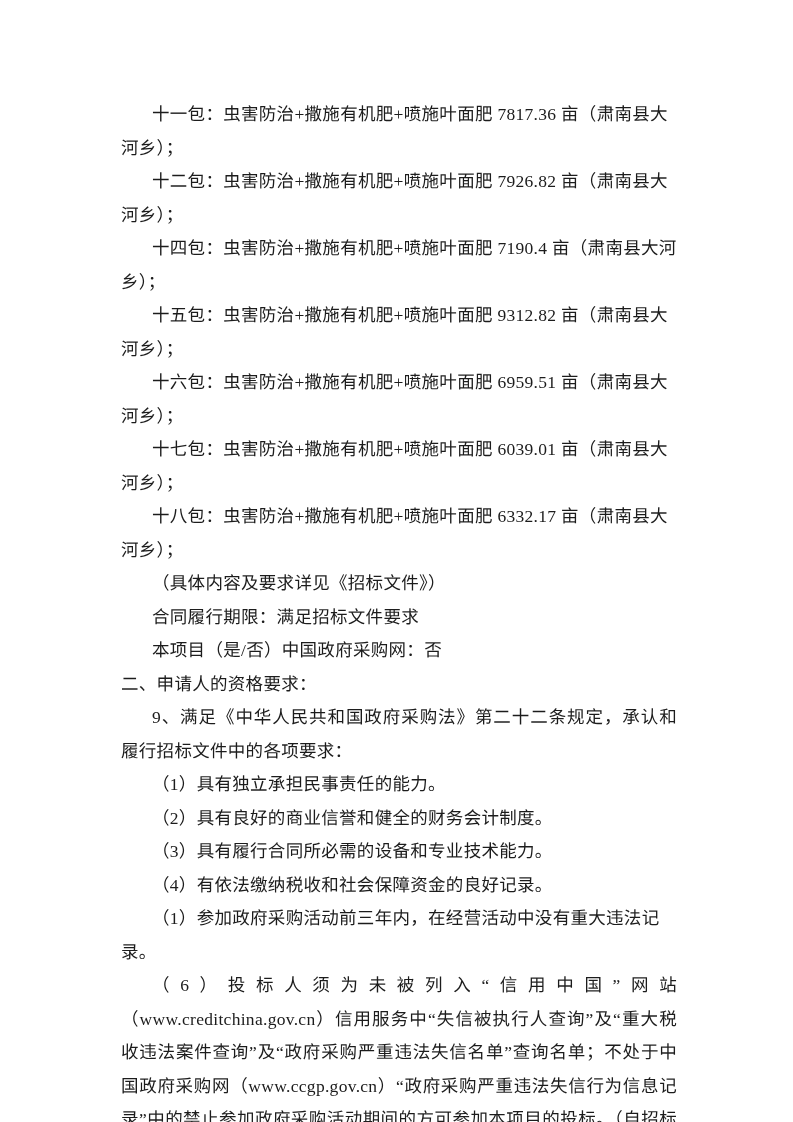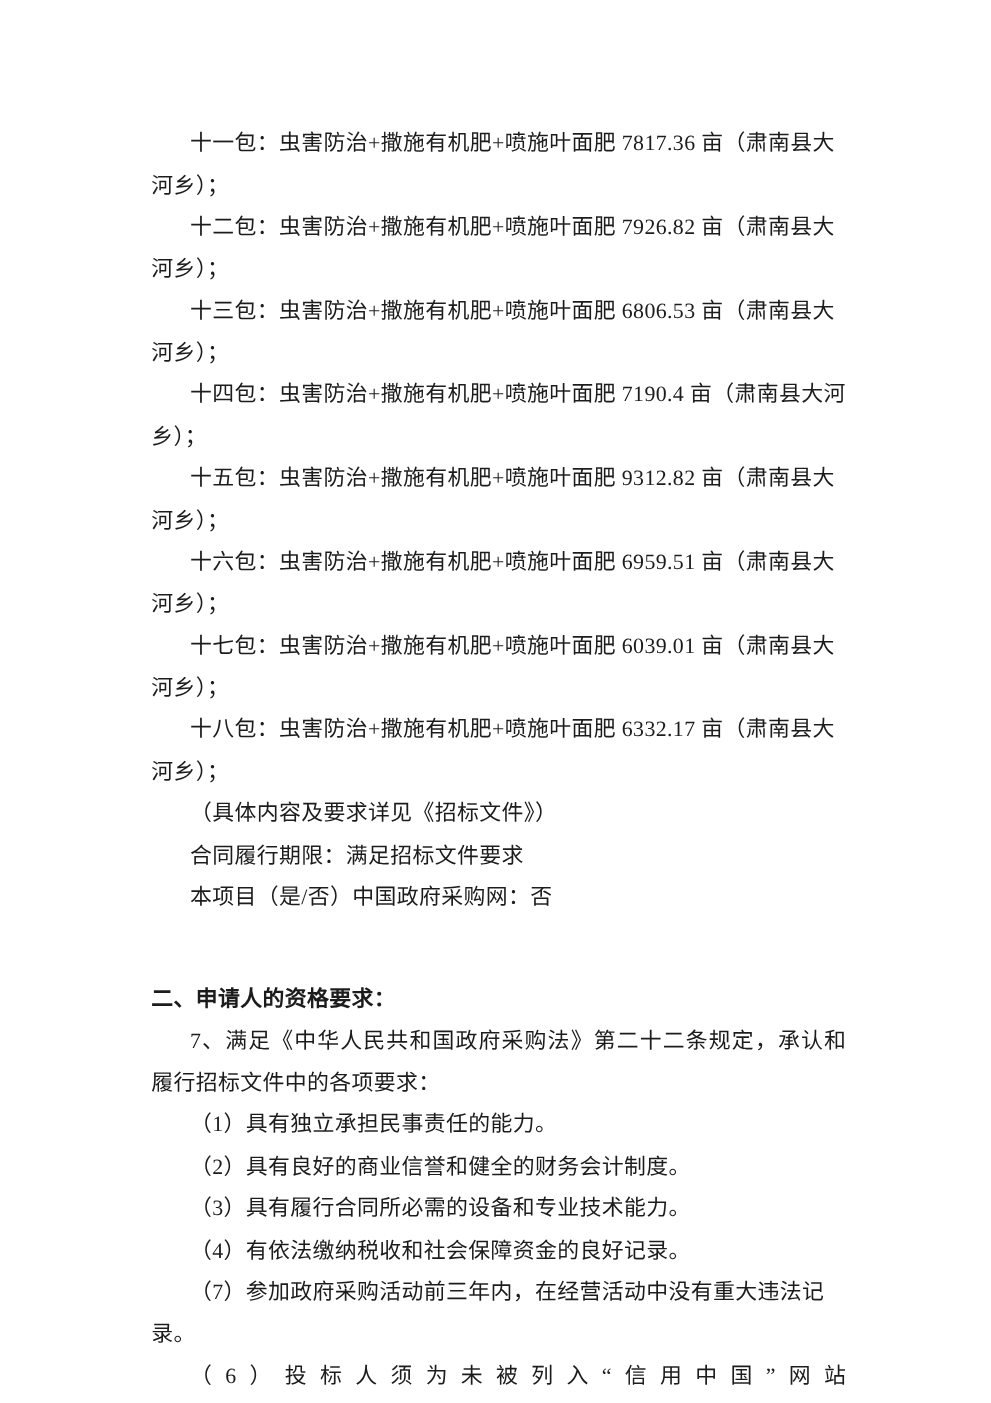--- a/index.html
+++ b/index.html
@@ -35,47 +35,46 @@
     margin: 0;
     padding: 0;
     font-size: 17.5px;
     font-weight: normal;
     line-height: 33.5px;
     letter-spacing: 0.3px;
   }
   .indent { text-indent: 31px; }
   .bold { font-weight: bold; }
   .justify { text-align: justify; }
-  h2.heading { font-weight: bold; margin-top: 48px; }
+  h2.heading { font-weight: normal; }
 </style>
 </head>
 <body>
 
 <div class="page">
   <div class="content">
 
     <p class="indent">十一包：虫害防治+撒施有机肥+喷施叶面肥 7817.36 亩（肃南县大河乡）；</p>
     <p class="indent">十二包：虫害防治+撒施有机肥+喷施叶面肥 7926.82 亩（肃南县大河乡）；</p>
-    <p class="indent">十三包：虫害防治+撒施有机肥+喷施叶面肥 6806.53 亩（肃南县大河乡）；</p>
     <p class="indent">十四包：虫害防治+撒施有机肥+喷施叶面肥 7190.4 亩（肃南县大河乡）；</p>
     <p class="indent">十五包：虫害防治+撒施有机肥+喷施叶面肥 9312.82 亩（肃南县大河乡）；</p>
     <p class="indent">十六包：虫害防治+撒施有机肥+喷施叶面肥 6959.51 亩（肃南县大河乡）；</p>
     <p class="indent">十七包：虫害防治+撒施有机肥+喷施叶面肥 6039.01 亩（肃南县大河乡）；</p>
     <p class="indent">十八包：虫害防治+撒施有机肥+喷施叶面肥 6332.17 亩（肃南县大河乡）；</p>
 
     <p class="indent">（具体内容及要求详见《招标文件》）</p>
     <p class="indent bold">合同履行期限：满足招标文件要求</p>
     <p class="indent">本项目（是/否）中国政府采购网：否</p>
 
     <h2 class="heading">二、申请人的资格要求：</h2>
 
-    <p class="indent justify">7、满足《中华人民共和国政府采购法》第二十二条规定，承认和履行招标文件中的各项要求：</p>
+    <p class="indent justify">9、满足《中华人民共和国政府采购法》第二十二条规定，承认和履行招标文件中的各项要求：</p>
 
     <p class="indent">（1）具有独立承担民事责任的能力。</p>
     <p class="indent">（2）具有良好的商业信誉和健全的财务会计制度。</p>
     <p class="indent">（3）具有履行合同所必需的设备和专业技术能力。</p>
     <p class="indent">（4）有依法缴纳税收和社会保障资金的良好记录。</p>
-    <p class="indent">（7）参加政府采购活动前三年内，在经营活动中没有重大违法记录。</p>
+    <p class="indent">（1）参加政府采购活动前三年内，在经营活动中没有重大违法记录。</p>
 
     <p class="indent justify">（6）投标人须为未被列入“信用中国”网站（www.creditchina.gov.cn）信用服务中“失信被执行人查询”及“重大税收违法案件查询”及“政府采购严重违法失信名单”查询名单；不处于中国政府采购网（www.ccgp.gov.cn）“政府采购严重违法失信行为信息记录”中的禁止参加政府采购活动期间的方可参加本项目的投标。（自招标公告发布之日起至递交投标文件截止时间前在“信用中国”网站[www.creditchina.gov.cn]、中国政府采购网[www.ccgp.gov.cn]查询结果为准，如相关失信记录已失效，投标人需提供相关证明资料），以上查询记录最终由资格审查小组对各投标人信用记录进行查询甄别。</p>
 
   </div>
 </div>
 
 </body></html>

